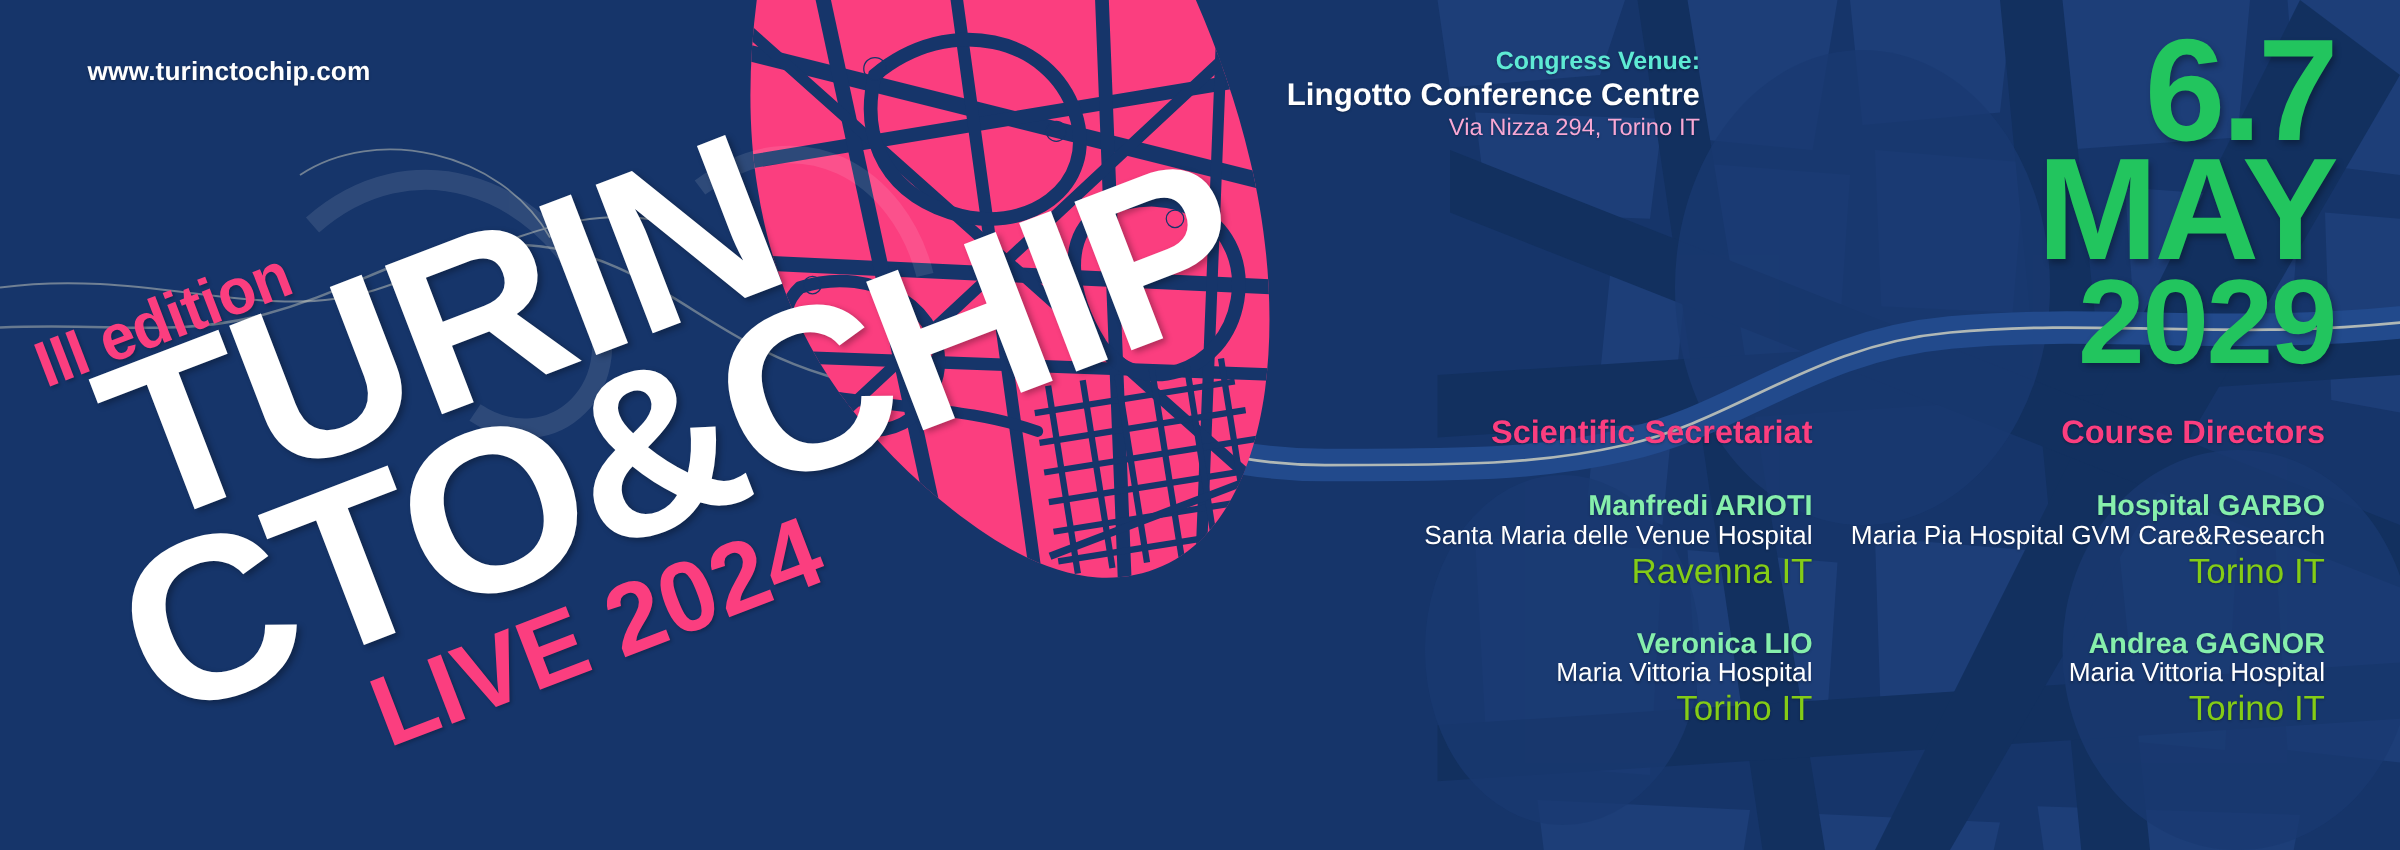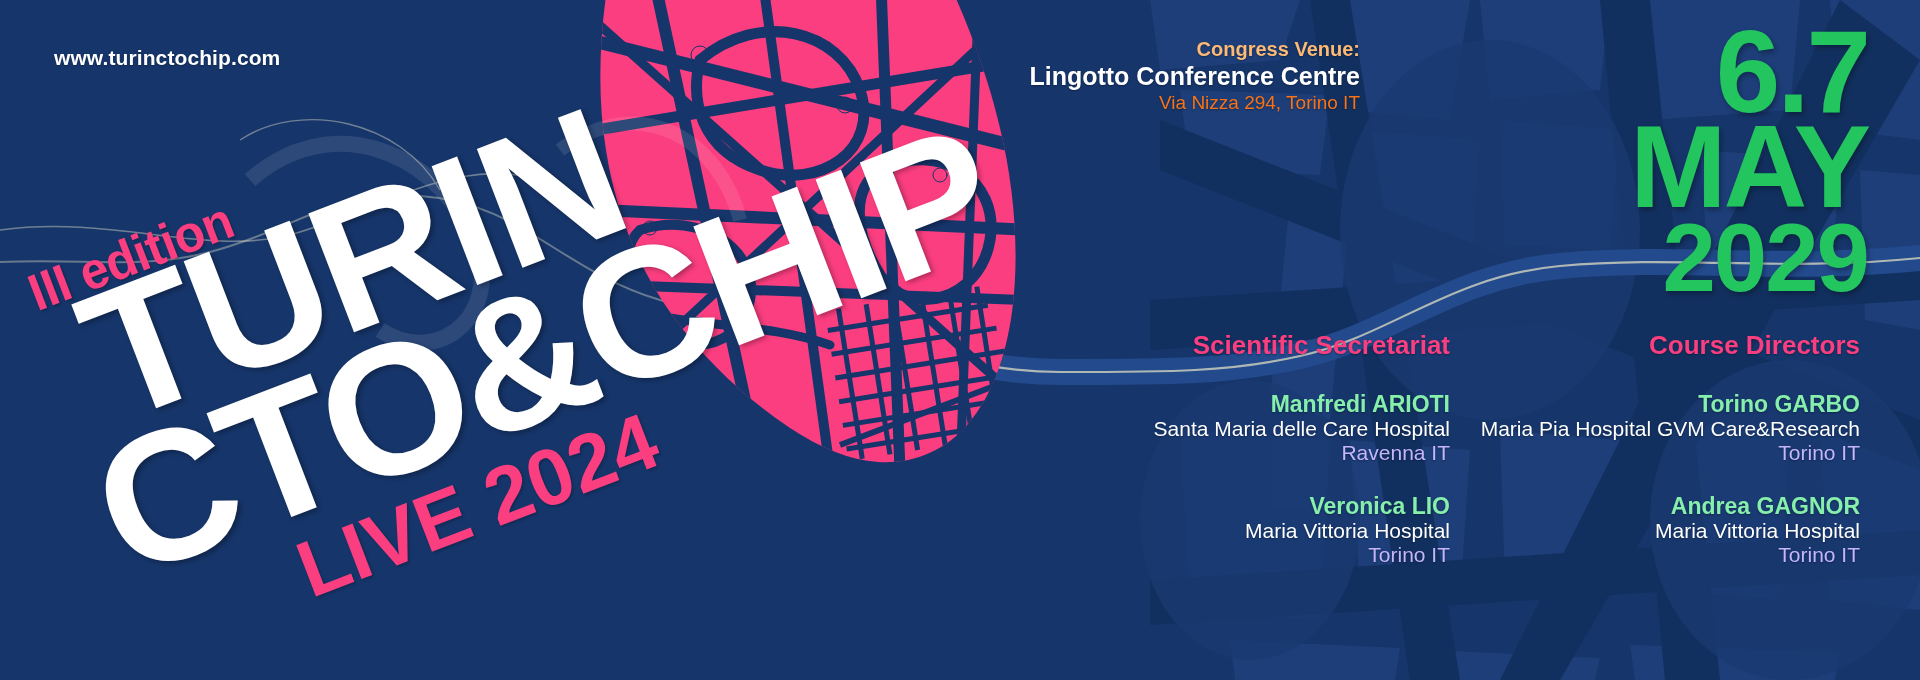--- a/index.html
+++ b/index.html
@@ -9,21 +9,21 @@
     width:1920px;height:680px;
     overflow:hidden;
     background:#16356a;
     font-family:"Liberation Sans", sans-serif;
     color:#ffffff;
   }
   .bg-svg{position:absolute;inset:0;width:1920px;height:680px;display:block;}
 
   
   .url{
-    position:absolute;left:54px;top:46px;
+    position:absolute;left:70px;top:46px;
     font-size:21px;font-weight:bold;letter-spacing:.1px;
     color:#ffffff;
     text-shadow:0 1px 2px rgba(0,0,0,.28);
     white-space:nowrap;
   }
 
   
   .logo{
     position:absolute;left:0px;top:55px;
     width:1000px;height:620px;
@@ -68,31 +68,31 @@
     text-shadow:1px 2px 3px rgba(0,0,0,.22);
   }
 
   
   .venue{
     position:absolute;right:560px;top:38px;
     text-align:right;
     line-height:1.14;
   }
   .venue .v-label{
-    font-size:20px;font-weight:bold;color:#fdba74;
+    font-size:20px;font-weight:bold;color:#5eead4;
     text-shadow:0 1px 2px rgba(0,0,0,.30);
   }
   .venue .v-name{
     font-size:25px;font-weight:bold;color:#ffffff;
     text-shadow:0 1px 2px rgba(0,0,0,.30);
     margin-top:1px;
     margin-left:45px;
   }
   .venue .v-addr{
-    font-size:19px;font-weight:normal;color:#f97316;
+    font-size:19px;font-weight:normal;color:#f9a8d4;
     text-shadow:0 1px 2px rgba(0,0,0,.30);
     margin-top:2px;
   }
 
   
   .date{
     position:absolute;right:52px;top:26px;
     text-align:right;
     line-height:.80;
     color:#22c55e;
@@ -123,21 +123,21 @@
   .person{margin-bottom:28px;line-height:1.14;}
   .p-name{
     font-size:23px;font-weight:bold;color:#86efac;
     text-shadow:0 1px 2px rgba(0,0,0,.30);
   }
   .p-aff{
     font-size:21px;font-weight:normal;color:#ffffff;
     text-shadow:0 1px 2px rgba(0,0,0,.30);
   }
   .p-city{
-    font-size:21px;font-weight:normal;color:#c4b5fd;
+    font-size:28px;font-weight:normal;color:#84cc16;
     text-shadow:0 1px 2px rgba(0,0,0,.30);
   }
 </style>
 </head>
 <body>
 
 <div class="banner">
 
   <svg class="bg-svg" viewBox="0 0 1920 680" preserveAspectRatio="none">
     <defs>
@@ -301,36 +301,36 @@
     <div class="d-year">2029</div>
   </div>
 
   <div class="people">
 
     <div class="col">
       <div class="col-title">Scientific Secretariat</div>
 
       <div class="person">
         <div class="p-name">Manfredi ARIOTI</div>
-        <div class="p-aff">Santa Maria delle Care Hospital</div>
+        <div class="p-aff">Santa Maria delle Venue Hospital</div>
         <div class="p-city">Ravenna IT</div>
       </div>
 
       <div class="person">
         <div class="p-name">Veronica LIO</div>
         <div class="p-aff">Maria Vittoria Hospital</div>
         <div class="p-city">Torino IT</div>
       </div>
     </div>
 
     <div class="col">
       <div class="col-title">Course Directors</div>
 
       <div class="person">
-        <div class="p-name">Torino GARBO</div>
+        <div class="p-name">Hospital GARBO</div>
         <div class="p-aff">Maria Pia Hospital GVM Care&amp;Research</div>
         <div class="p-city">Torino IT</div>
       </div>
 
       <div class="person">
         <div class="p-name">Andrea GAGNOR</div>
         <div class="p-aff">Maria Vittoria Hospital</div>
         <div class="p-city">Torino IT</div>
       </div>
     </div>

